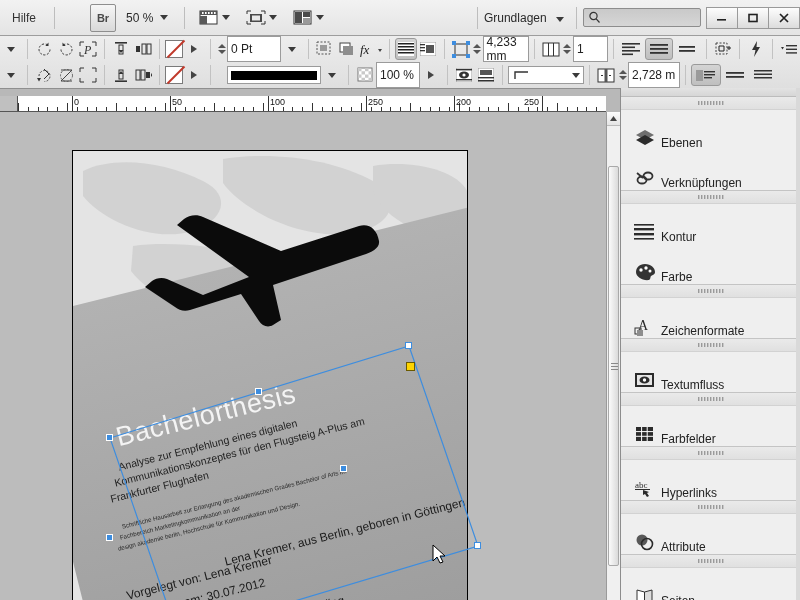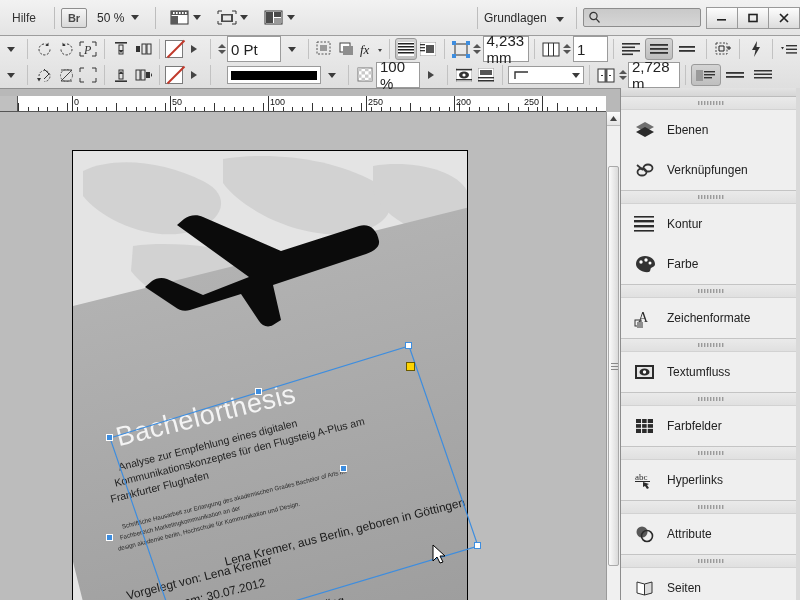--- a/index.html
+++ b/index.html
@@ -16,24 +16,24 @@
   
   .menubar {
     position:absolute; left:0; top:0; width:800px; height:36px;
     background: linear-gradient(#f2f2f2,#e4e4e4);
     border-bottom:1px solid #9d9d9d;
     display:flex; align-items:center;
   }
   .menu-item { padding:0 12px; font-size:12px; color:#333; line-height:36px; }
   .vsep { width:1px; height:22px; background:#bdbdbd; margin:0 6px; }
   .br-btn {
-    width:26px; height:20px; border:1px solid #8e8e8e; border-radius:2px;
+    width:26px; height:28px; border:1px solid #8e8e8e; border-radius:2px;
     background:linear-gradient(#f6f6f6,#d9d9d9);
     font-size:11px; font-weight:bold; color:#4a4a4a;
-    display:flex; align-items:center; justify-content:center;
+    display:flex; align-items:center; justify-content:center;margin-left:29px;
   }
   .zoom-box { display:flex; align-items:center; gap:7px; padding:0 10px; font-size:12px; }
   .caret { width:0;height:0;border-left:4px solid transparent;border-right:4px solid transparent;border-top:5px solid #3a3a3a; }
   .tb-drop { display:flex; align-items:center; gap:3px; padding:0 8px; }
 
   .ws-label { font-size:12px; padding-right:6px; }
   .searchbox {
     width:118px; height:19px; border:1px solid #8d8d8d; border-radius:2px;
     background:linear-gradient(#c9c9c9,#d6d6d6);
     display:flex; align-items:center; padding-left:4px;
@@ -56,21 +56,21 @@
   .ctrl-row.r1 { top:0; }
   .ctrl-row.r2 { top:26px; }
   .cs { width:1px; height:20px; background:#c2c2c2; margin:0 5px; flex:none; }
   .ibtn {
     width:22px;height:22px; display:flex;align-items:center;justify-content:center;
     flex:none; position:relative;
   }
   .ibtn.sel { background:linear-gradient(#d4d4d4,#bfbfbf); border:1px solid #9a9a9a; border-radius:3px; }
   .numfield {
     height:18px; border:1px solid #9b9b9b; background:#fff;
-    display:flex;align-items:center; padding:12px 3px; font-size:15px; color:#222;
+    display:flex;align-items:center; padding:12px 3px; font-size:12px; color:#222;
   }
   .spin { width:11px;height:18px; display:flex;flex-direction:column;justify-content:center;gap:2px; flex:none; }
   .spin i { display:block;width:0;height:0;margin:0 auto; }
   .spin i.up { border-left:4px solid transparent;border-right:4px solid transparent;border-bottom:4px solid #555; }
   .spin i.dn { border-left:4px solid transparent;border-right:4px solid transparent;border-top:4px solid #555; }
   .selbox {
     height:18px; border:1px solid #9b9b9b; background:#fff;
     display:flex;align-items:center;justify-content:space-between; padding:0 3px; font-size:11px;
   }
   .swatch-none {
@@ -167,21 +167,21 @@
     height:9px; background:linear-gradient(#e3e3e3,#d6d6d6); border-bottom:1px solid #bcbcbc;
   }
   .grp { border-bottom:1px solid #c4c4c4; background:#efefef; }
   .grp-grip {
     height:13px; background:linear-gradient(#eaeaea,#e0e0e0);
     border-bottom:1px solid #d2d2d2;
     display:flex; align-items:center; justify-content:center;
   }
   .grip-dots { width:26px; height:4px; }
   .dock-item {
-    height:40px; display:flex; align-items:center; gap:10px; padding-left:12px;
+    height:40px; display:flex; align-items:flex-end; gap:4px; padding-left:12px;
     font-size:12px; color:#222;
   }
   .dock-ico { width:24px; height:24px; flex:none; display:flex;align-items:center;justify-content:center; }
   .dock-scroll-edge {
     position:absolute; right:0; top:0; width:4px; height:512px; background:#d9d9d9;
   }
 </style>
 </head>
 <body>
 

